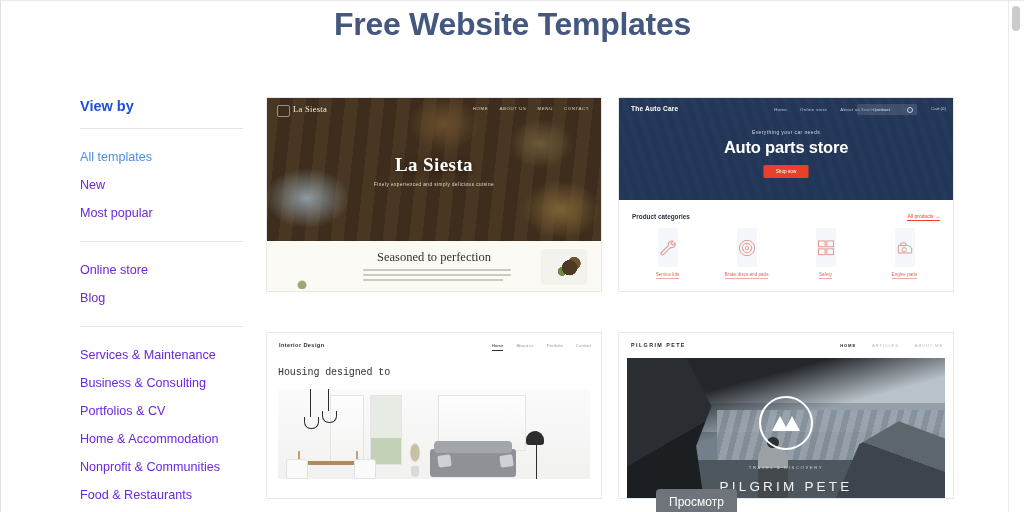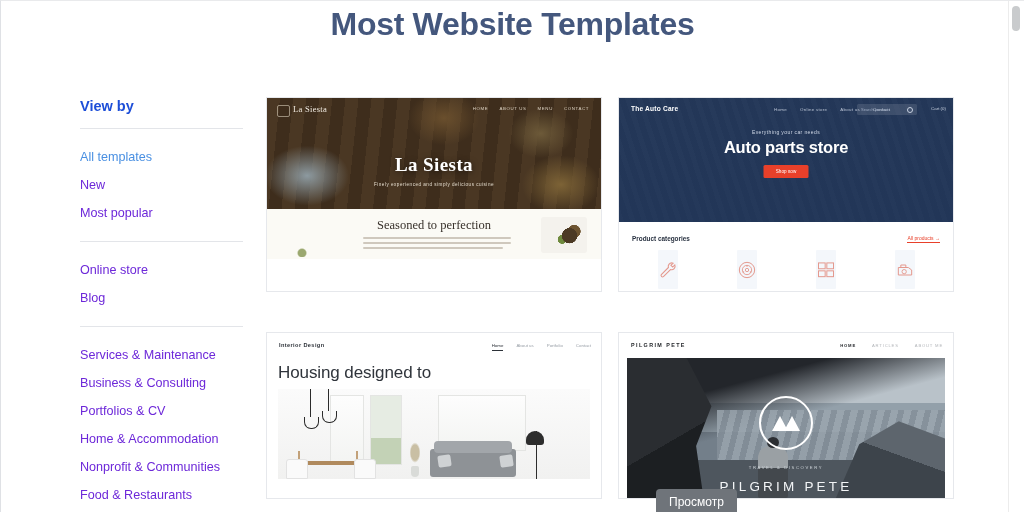--- a/index.html
+++ b/index.html
@@ -59,21 +59,21 @@
   .card {
     width: 336px; height: 195px;
     background: #fff; overflow: hidden; position: relative;
     border: 1px solid #e6e8ec;
     box-sizing: border-box; cursor: pointer;
   }
   .card.tall { height: 167px; }
 
   
   .siesta-hero {
-    position: relative; height: 111px; overflow: hidden;
+    position: relative; height: 143px; overflow: hidden;
     background:
       radial-gradient(ellipse 70px 50px at 12% 70%, #8d9aa0 0%, rgba(141,154,160,0) 60%),
       radial-gradient(ellipse 55px 42px at 53% 18%, #6a4f2d 0%, rgba(106,79,45,0) 65%),
       radial-gradient(ellipse 60px 45px at 88% 78%, #7d6336 0%, rgba(125,99,54,0) 65%),
       radial-gradient(ellipse 50px 38px at 82% 32%, #6d5a39 0%, rgba(109,90,57,0) 65%),
       repeating-linear-gradient(96deg, #4a3723 0px, #4a3723 13px, #3e2d1c 13px, #3e2d1c 26px),
       #46341f;
   }
   .siesta-topbar { position: absolute; top: 6px; left: 0; right: 0; height: 12px; }
   .siesta-logo {
@@ -119,21 +119,21 @@
       radial-gradient(circle at 72% 40%, #6d5430 0 16%, rgba(109,84,48,0) 17%),
       #f4f2ed;
   }
   .siesta-sprig {
     position: absolute; left: 28px; bottom: 2px; width: 14px; height: 10px;
     background: radial-gradient(circle at 50% 60%, #9ba86f 0 40%, rgba(155,168,111,0) 55%);
   }
 
   
   .auto-hero {
-    position: relative; height: 124px; overflow: hidden;
+    position: relative; height: 102px; overflow: hidden;
     background:
       linear-gradient(rgba(31,52,88,.86), rgba(31,52,88,.90)),
       repeating-linear-gradient(72deg, #55606c 0 5px, #3e4855 5px 11px),
       repeating-linear-gradient(-20deg, #6a7480 0 9px, #4a5360 9px 19px),
       #3a4450;
   }
   .auto-topbar { position: absolute; top: 6px; left: 0; right: 0; height: 14px; }
   .auto-logo {
     position: absolute; left: 12px; top: 1px;
     font-size: 6.6px; font-weight: bold; color: #fff; letter-spacing: .2px;
@@ -195,22 +195,22 @@
   
   .int-top { height: 26px; background: #fff; position: relative; border-bottom: 0; }
   .int-logo {
     position: absolute; left: 12px; top: 9px;
     font-size: 5.6px; font-weight: bold; color: #2c3138; letter-spacing: .4px;
   }
   .int-nav { position: absolute; right: 10px; top: 10px; display: flex; gap: 13px; }
   .int-nav span { font-size: 4.4px; color: #9aa0a8; }
   .int-nav span.active { color: #2c3138; border-bottom: 1px solid #2c3138; padding-bottom: 2px; }
   .int-head {
-    padding: 6px 0 0 11px; font-size: 17px; color: #2f343b;
-    line-height: 15px; letter-spacing: -0.1px;
+    padding: 6px 0 0 11px; font-size: 10px; color: #2f343b;
+    line-height: 15px; letter-spacing: -0.1px; font-family: Liberation Mono, monospace;
   }
   .int-photo {
     margin: 9px 11px 0 11px; height: 90px; position: relative; overflow: hidden;
     background: linear-gradient(#fbfbfb, #f1f1f0);
   }
   .int-win {
     position: absolute; top: 6px; background: linear-gradient(#fdfdfd,#f3f4f2);
     border: 1px solid #e4e5e3;
   }
   .int-win.a { left: 52px; width: 32px; height: 68px; }
@@ -340,21 +340,21 @@
     position: absolute; left: 3px; top: 5px; width: 8px; height: 25px;
     background: #c9cbcd; border-radius: 4px;
   }
 </style>
 </head>
 <body>
 
 <div id="page">
 
   <div class="page-header">
-    <h1 class="page-title">Most Website Templates</h1>
+    <h1 class="page-title">Free Website Templates</h1>
   </div>
 
   <div class="content">
 
     <nav class="sidebar">
       <div class="sidebar-heading">View by</div>
       <div class="sidebar-divider"></div>
 
       <div class="sidebar-group">
         <a class="sidebar-item active">All templates</a>

